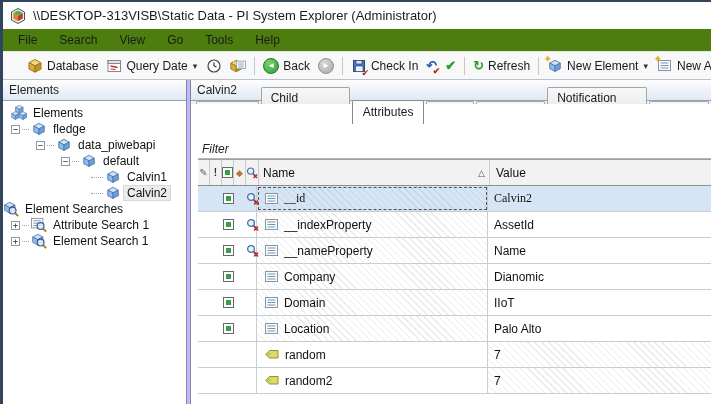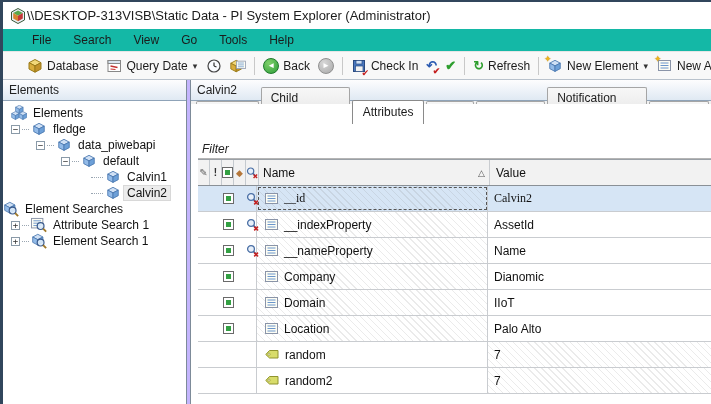--- a/index.html
+++ b/index.html
@@ -1,24 +1,24 @@
 <!DOCTYPE html>
 <html><head>
 <meta charset="utf-8">
 <style>
   * { margin:0; padding:0; box-sizing:border-box; }
   body { font-family:"Liberation Sans", sans-serif; background:#fff; }
   .window { position:relative; width:711px; height:404px; background:#fff; overflow:hidden; }
   .edge-top { position:absolute; left:0; top:0; width:711px; height:2px; background:#31465c; z-index:10; }
   .edge-left { position:absolute; left:0; top:0; width:3px; height:404px; background:#31465c; z-index:10; }
 
-  .titlebar { position:absolute; left:3px; top:2px; right:0; height:27px; background:#fff; display:flex; align-items:center; gap:1px; padding-left:7px; }
+  .titlebar { position:absolute; left:3px; top:2px; right:0; height:27px; background:#fff; display:flex; align-items:center; gap:7px; padding-left:7px; }
   .title { font-size:13px; color:#1b1b1b; white-space:nowrap; }
 
-  .menubar { position:absolute; left:3px; top:29px; right:0; height:23px; background:#14b8a6; display:flex; align-items:center; padding-left:18px; border-bottom:1px solid #e6e6e6; }
+  .menubar { position:absolute; left:3px; top:29px; right:0; height:23px; background:#4d7c0f; display:flex; align-items:center; padding-left:4px; border-bottom:1px solid #e6e6e6; }
   .menu-item { font-size:12px; color:#1b1b1b; padding:3px 11px; cursor:default; }
 
   .toolbar { position:absolute; left:3px; top:52px; right:0; height:28px; background:#f8f8f8; display:flex; align-items:center; padding-left:20px; border-bottom:1px solid #b9c2cc; white-space:nowrap; }
   .tbtn { display:flex; align-items:center; gap:4px; border:none; background:transparent; font-family:inherit; font-size:12px; color:#1b1b1b; padding:3px 4px; cursor:default; }
   .tsep { width:1px; height:18px; background:#c8c8c8; margin:0 4px; flex:none; }
   .ticon { display:inline-flex; width:16px; height:16px; align-items:center; justify-content:center; position:relative; flex:none; }
   .arrow-glyph { font-size:9px; color:#333; padding:0 1px; }
   .circle-btn { width:16px; height:16px; border-radius:50%; display:inline-flex; align-items:center; justify-content:center; color:#fff; font-size:10px; font-weight:bold; }
   .circle-green { background:radial-gradient(circle at 35% 30%, #7fd06a, #2e9e3a); border:1px solid #1e7a2a; }
   .circle-gray { background:radial-gradient(circle at 35% 30%, #d8d8d8, #a8a8a8); border:1px solid #909090; }

